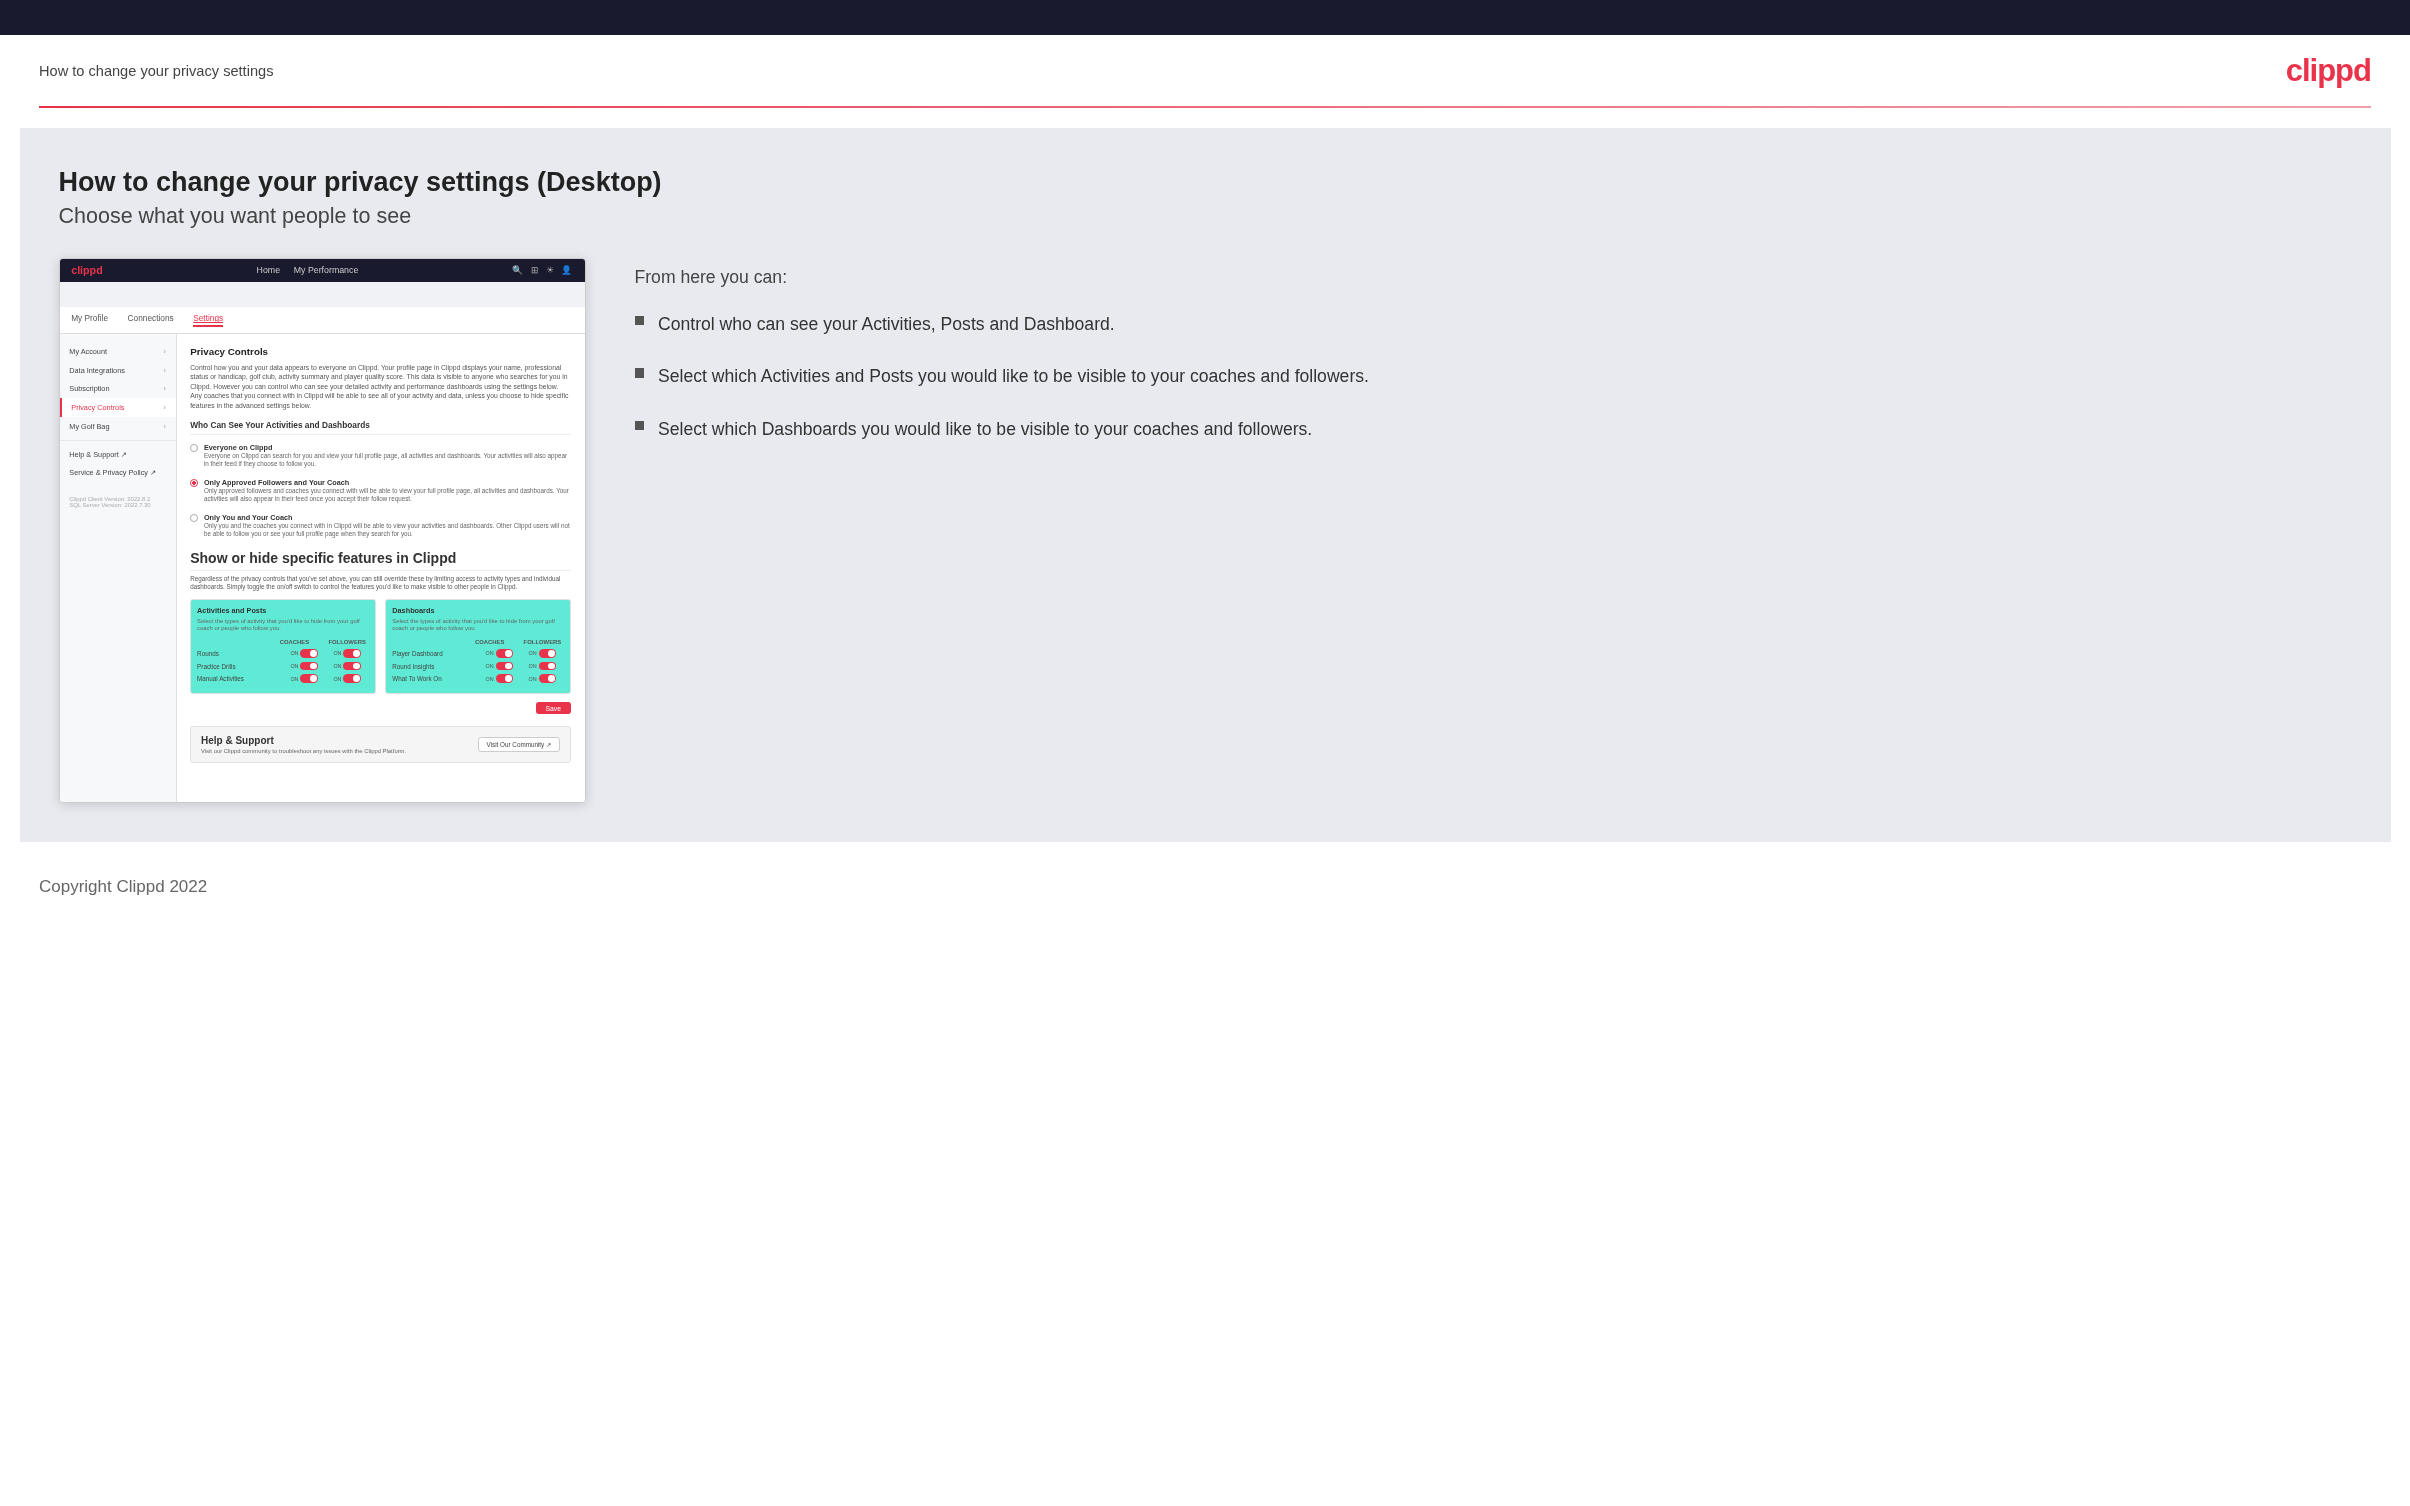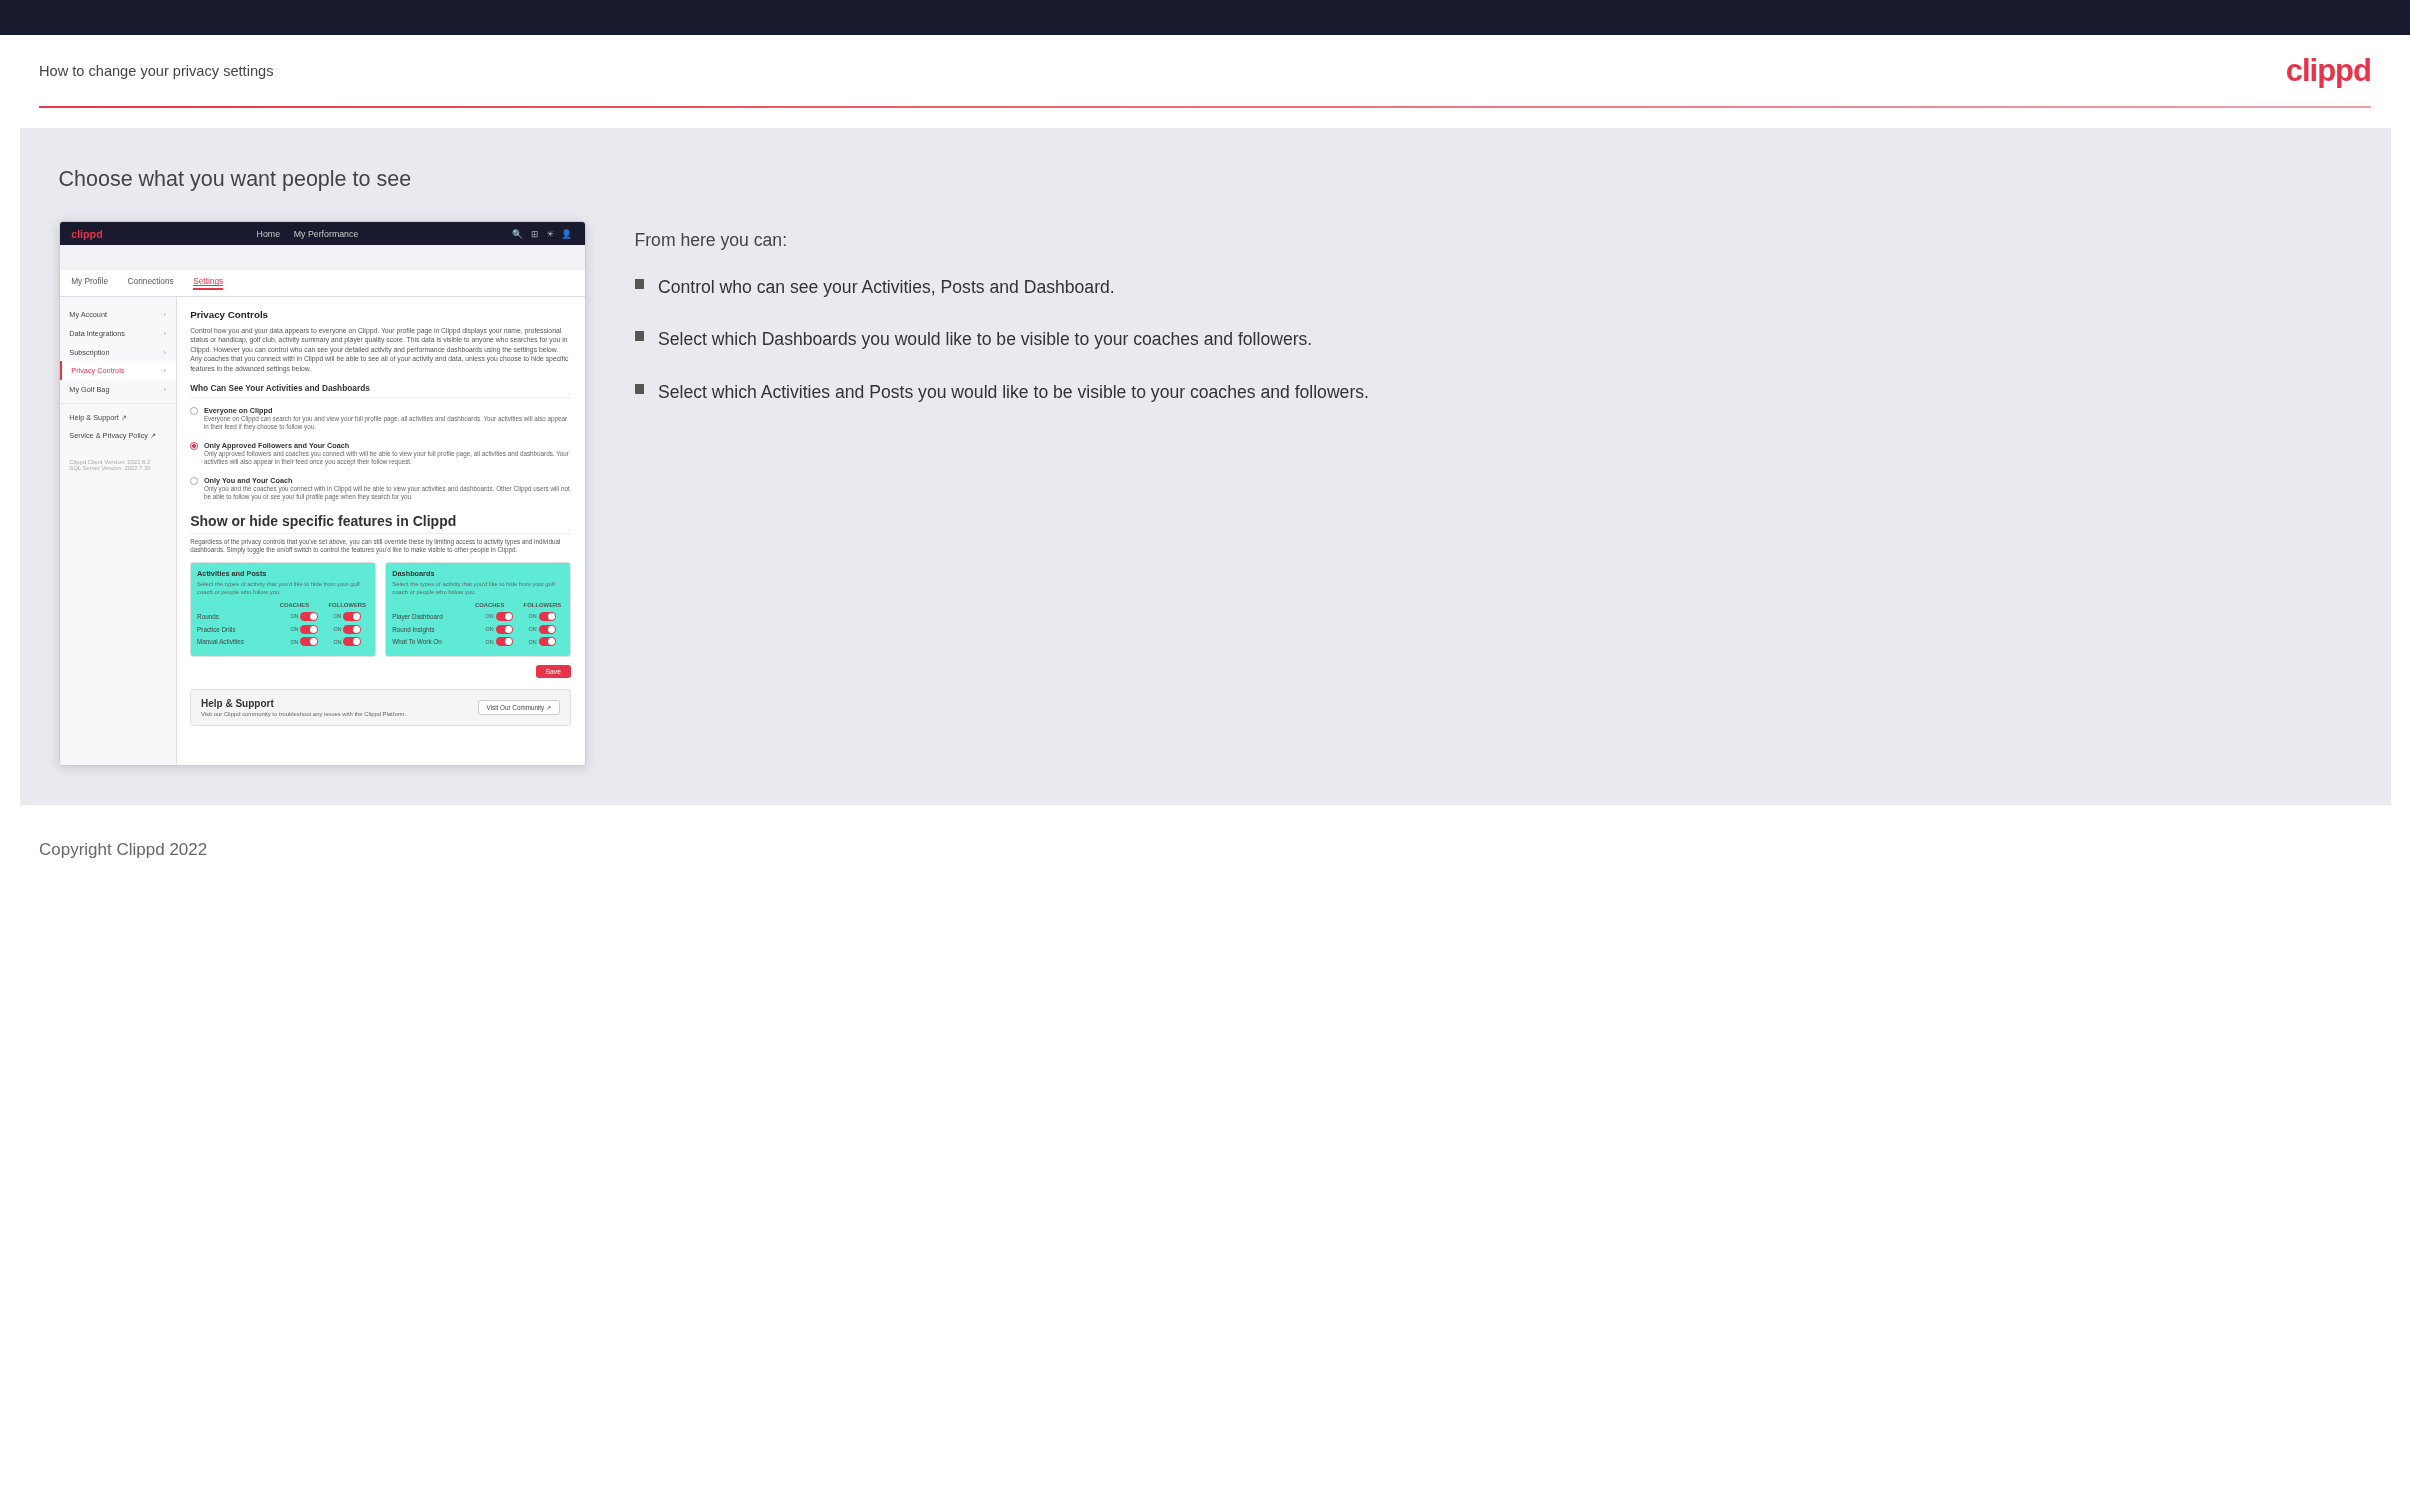--- a/index.html
+++ b/index.html
@@ -411,20 +411,21 @@
 <div class="top-bar"></div>
 
 <div class="header">
   <span class="header-title">How to change your privacy settings</span>
   <span class="logo">clippd</span>
 </div>
 
 <div class="header-divider"></div>
 
 <div class="main-content">
+  <h1 class="page-heading">How to change your privacy settings (Desktop)</h1>
   <p class="page-subheading">Choose what you want people to see</p>
 
   <div class="content-layout">
 
     <div class="screenshot-mockup">
 
       <div class="mockup-navbar">
         <span class="mockup-logo">clippd</span>
         <div class="mockup-nav-links">
           <span class="mockup-nav-link">Home</span>
@@ -618,26 +619,26 @@
     <div class="info-panel">
       <p class="info-panel-intro">From here you can:</p>
 
       <div class="info-bullet">
         <div class="bullet-square"></div>
         <p class="bullet-text">Control who can see your Activities, Posts and Dashboard.</p>
       </div>
 
       <div class="info-bullet">
         <div class="bullet-square"></div>
-        <p class="bullet-text">Select which Dashboards you would like to be visible to your coaches and followers.</p>
+        <p class="bullet-text">Select which Activities and Posts you would like to be visible to your coaches and followers.</p>
       </div>
 
       <div class="info-bullet">
         <div class="bullet-square"></div>
-        <p class="bullet-text">Select which Activities and Posts you would like to be visible to your coaches and followers.</p>
+        <p class="bullet-text">Select which Dashboards you would like to be visible to your coaches and followers.</p>
       </div>
     </div>
 
   </div>
 </div>
 
 <div class="footer">
   <span>Copyright Clippd 2022</span>
 </div>
 

